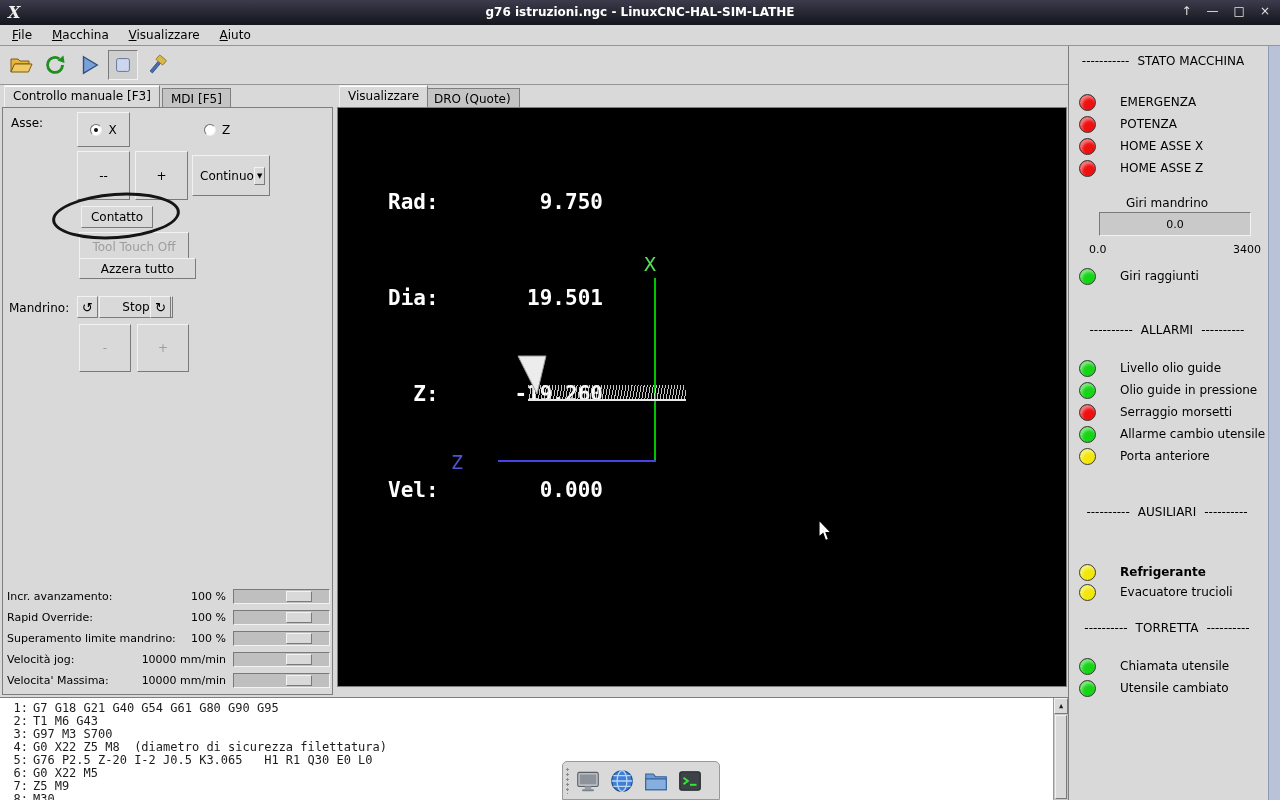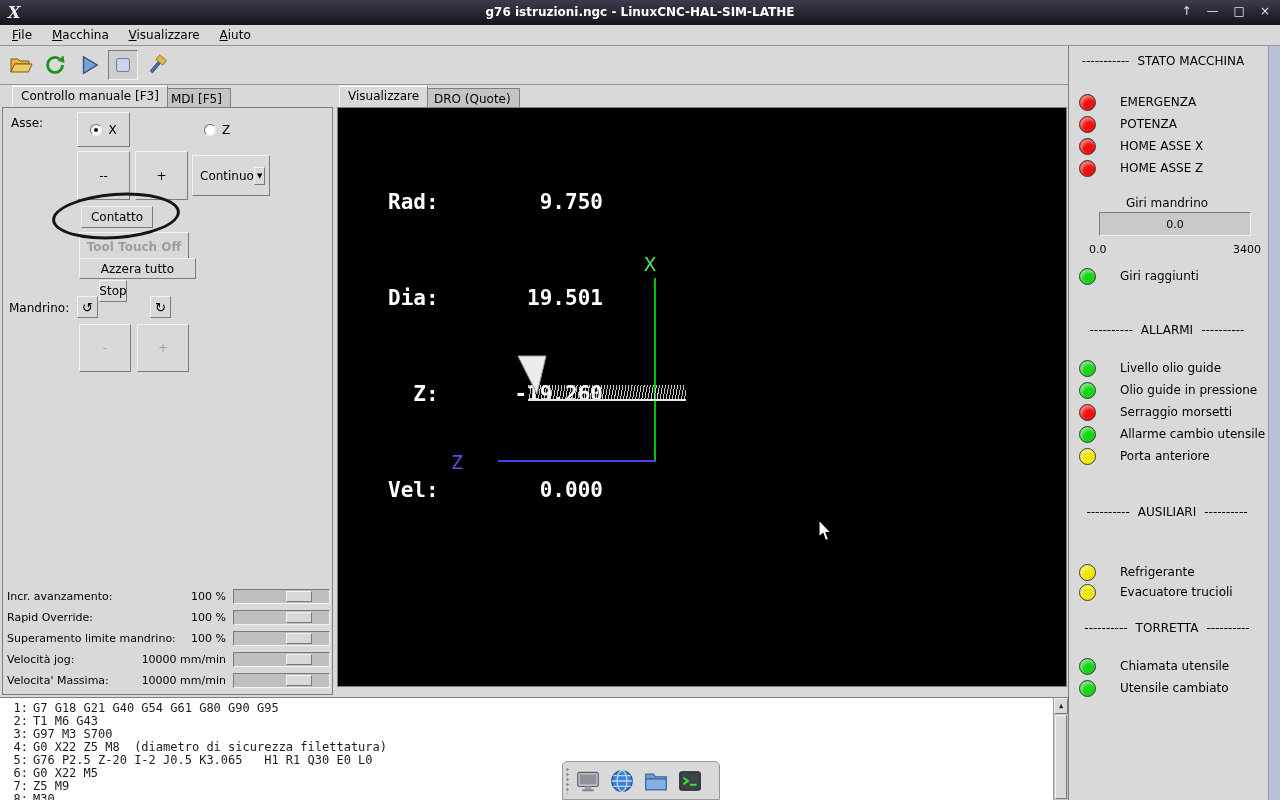--- a/index.html
+++ b/index.html
@@ -178,21 +178,21 @@
       <svg viewBox="0 0 24 24" width="24" height="24">
         <g transform="rotate(40 12 12)">
           <rect x="10.6" y="8" width="3" height="13" fill="#4a6fae" stroke="#2c4a7c" stroke-width="0.8"></rect>
           <rect x="7.5" y="2.5" width="9" height="6" rx="1" fill="#d8b84a" stroke="#8a6d1f" stroke-width="0.8"></rect>
         </g>
       </svg>
     </span>
   </div>
 
   <div class="nb-left">
-    <div class="tab active" style="left:12px;">Controllo manuale [F3]</div>
+    <div class="tab active" style="left:4px;">Controllo manuale [F3]</div>
     <div class="tab inactive" style="left:162px;">MDI [F5]</div>
 
     <div class="nb-frame" style="position:absolute;padding-left:8px;">
       <span class="lbl" style="left:8px; top:8px;">Asse:</span>
 
       <span class="xbox raised">
         <span class="radio sel"></span>
         <span>X</span>
       </span>
       <span class="zradio">
@@ -201,28 +201,28 @@
       </span>
 
       <span class="bigbtn raised" style="left:74px; top:43px;">--</span>
       <span class="bigbtn raised" style="left:132px; top:43px;">+</span>
       <span class="opt raised">
         <span>Continuo</span>
         <span class="arrow raised">▼</span>
       </span>
 
       <span class="btn raised" style="position:absolute; left:78px; top:98px; width:72px; height:22px;">Contatto</span>
-      <span class="btn raised disabled" style="position:absolute; left:76px; top:124px; width:110px; height:29px;font-weight:bold;">Tool Touch Off</span>
+      <span class="btn raised disabled" style="position:absolute; left:76px; top:124px; width:110px; height:29px;">Tool Touch Off</span>
       <span class="btn raised" style="position:absolute; left:76px; top:150px; width:117px; height:21px;">Azzera tutto</span>
 
       <span class="lbl" style="left:6px; top:193px;">Mandrino:</span>
       <span class="spinbtn raised" style="left:74px; top:188px;">
         <span>↺</span>
       </span>
-      <span class="btn raised" style="position:absolute; left:96px; top:172px; width:28px; height:22px;">Stop</span>
+      <span class="btn raised" style="position:absolute; left:96px; top:188px; width:74px; height:22px;">Stop</span>
       <span class="spinbtn raised" style="left:147px; top:188px;">
         <span>↻</span>
       </span>
 
       <span class="bigbtn raised disabled" style="left:76px; top:216px; width:52px; height:48px;">-</span>
       <span class="bigbtn raised disabled" style="left:134px; top:216px; width:52px; height:48px;">+</span>
 
       <div class="srow" style="top:479px;">
         <span class="sl-label">Incr. avanzamento:</span>
         <span class="sl-value">100 %</span>
@@ -356,21 +356,21 @@
 
     <div class="sec-header" style="top:459px;">
       <span>----------</span>
       <span>AUSILIARI</span>
       <span>----------</span>
     </div>
     <div class="lrow" style="top:494px;margin-top:42px;">
       <span class="light yellow"></span>
       <span class="llabel">Evacuatore trucioli</span>
     </div>
-    <div class="lrow" style="top:516px;">
+    <div class="lrow" style="top:516px;font-weight:bold;">
       <span class="light yellow"></span>
       <span class="llabel">Refrigerante</span>
     </div>
 
     <div class="sec-header" style="top:575px;">
       <span>----------</span>
       <span>TORRETTA</span>
       <span>----------</span>
     </div>
     <div class="lrow" style="top:610px;">

